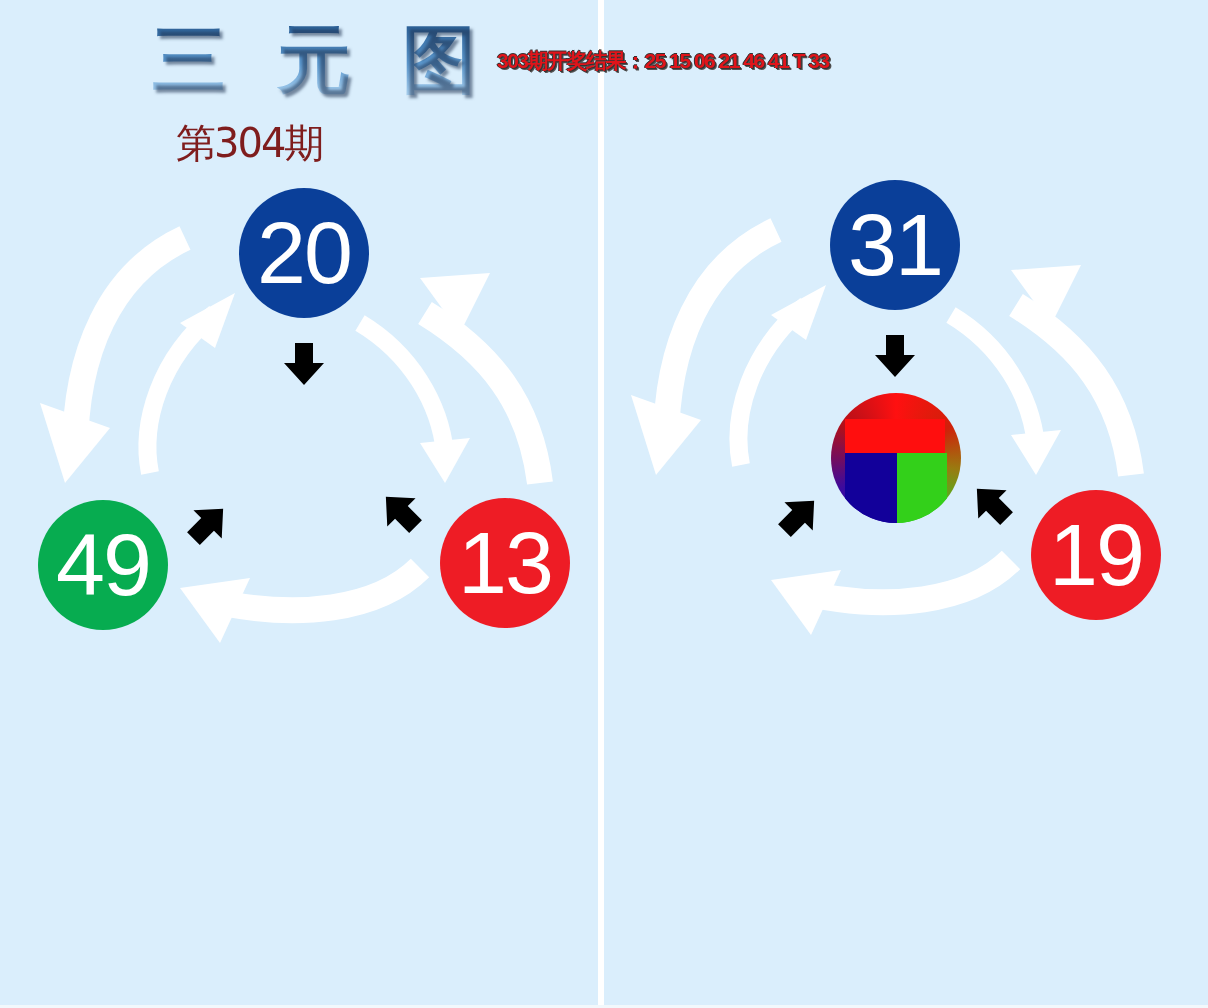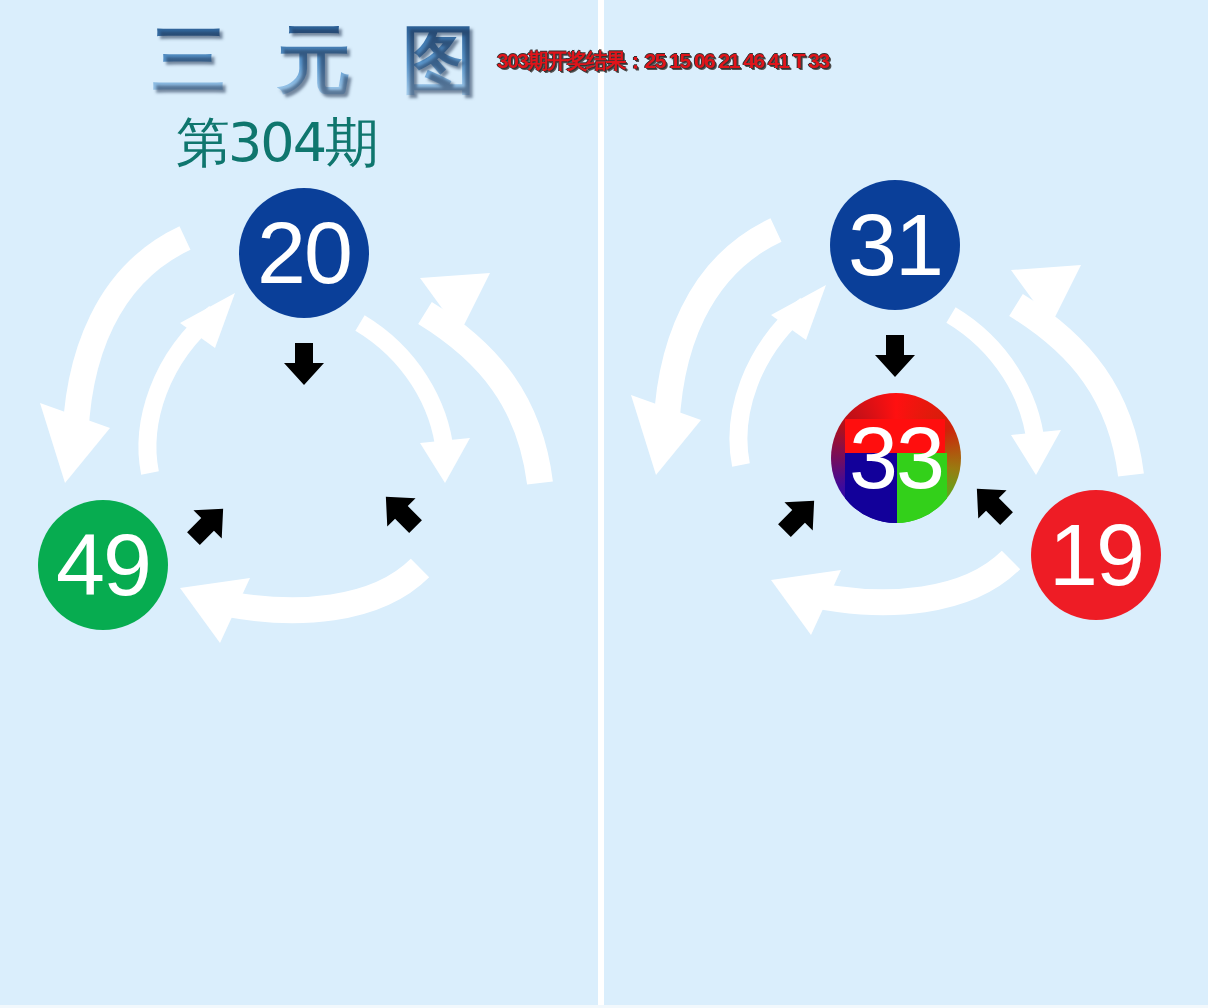--- a/index.html
+++ b/index.html
@@ -34,22 +34,22 @@
     .result-line {
       position: absolute; left: 497px; top: 47px; white-space: nowrap;
       font-family: "Liberation Sans", sans-serif; font-weight: bold; font-size: 21px;
       letter-spacing: -1.5px;
       color: #e0141a;
       text-shadow: 1px 1px 0 #333, 2px 2px 0 #555, -1px 0 0 #333, 0 -1px 0 #333;
       z-index: 5;
     }
     .issue {
       position: absolute; left: 176px; top: 108px;
-      font-family: "DejaVu Sans", sans-serif; font-size: 54px; line-height: 70px;
-      color: #0f766e; letter-spacing: -2px;
+      font-family: "DejaVu Sans", sans-serif; font-size: 40px; line-height: 70px;
+      color: #7f1d1d; letter-spacing: -2px;
     }
     .diagram { position: absolute; width: 560px; height: 470px; }
     .diagram svg.bg { position: absolute; left: 0; top: 0; }
     .ball {
       position: absolute; border-radius: 50%; color: #fff;
       display: flex; align-items: center; justify-content: center;
       font-family: "Liberation Sans", sans-serif; font-size: 88px; letter-spacing: -2px;
       width: 130px; height: 130px;
     }
     .ball.blue { background: #0a3f99; }
@@ -101,20 +101,23 @@
       <polygon points="160,140 215,110 195,165"></polygon>
       <polygon points="400,260 450,255 425,300"></polygon>
     </g>
   </svg>
   <div class="ball blue" style="left:219px; top:5px;">
       <span>20</span>
     </div>
   <div class="ball green" style="left:18px; top:317px;">
       <span>49</span>
     </div>
+  <div class="ball red" style="left:420px; top:315px;">
+      <span>13</span>
+    </div>
   <svg class="black-arrow" style="left:262px; top:160px;" width="44" height="44" viewBox="0 0 44 44">
       <polygon points="13,0 31,0 31,20 42,20 22,42 2,20 13,20" fill="#000"></polygon>
     </svg>
   <svg class="black-arrow" style="left:167px; top:318px;" width="44" height="44" viewBox="0 0 44 44">
       <g transform="rotate(-135 22 22)">
         <polygon points="13,0 31,0 31,20 42,20 22,42 2,20 13,20" fill="#000"></polygon>
       </g>
     </svg>
   <svg class="black-arrow" style="left:358px; top:306px;" width="44" height="44" viewBox="0 0 44 44">
       <g transform="rotate(135 22 22)">
@@ -143,21 +146,20 @@
   <div class="ball blue" style="left:219px; top:5px;">
       <span>31</span>
     </div>
   <div class="ball red" style="left:420px; top:315px;">
       <span>19</span>
     </div>
   <div class="ball center" style="left:220px; top:218px;">
     <div class="q top"></div>
     <div class="q bl"></div>
     <div class="q br"></div>
-    <span class="num">33</span>
   </div>
   <svg class="black-arrow" style="left:262px; top:160px;" width="44" height="44" viewBox="0 0 44 44">
       <polygon points="13,0 31,0 31,20 42,20 22,42 2,20 13,20" fill="#000"></polygon>
     </svg>
   <svg class="black-arrow" style="left:167px; top:318px;" width="44" height="44" viewBox="0 0 44 44">
       <g transform="rotate(-135 22 22)">
         <polygon points="13,0 31,0 31,20 42,20 22,42 2,20 13,20" fill="#000"></polygon>
       </g>
     </svg>
   <svg class="black-arrow" style="left:358px; top:306px;" width="44" height="44" viewBox="0 0 44 44">

